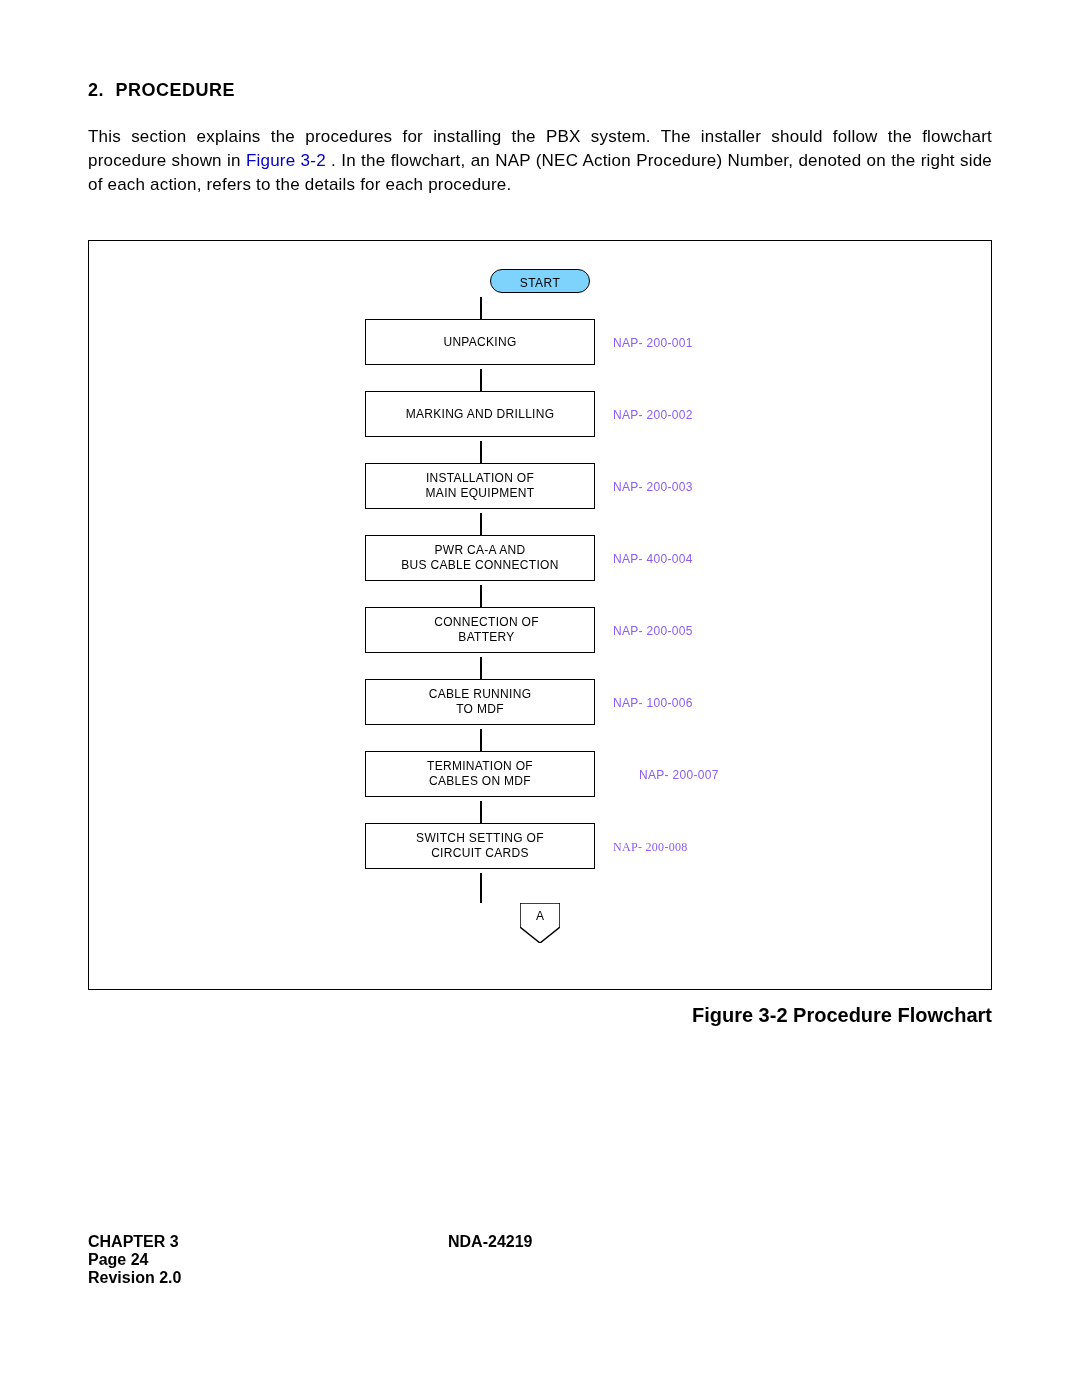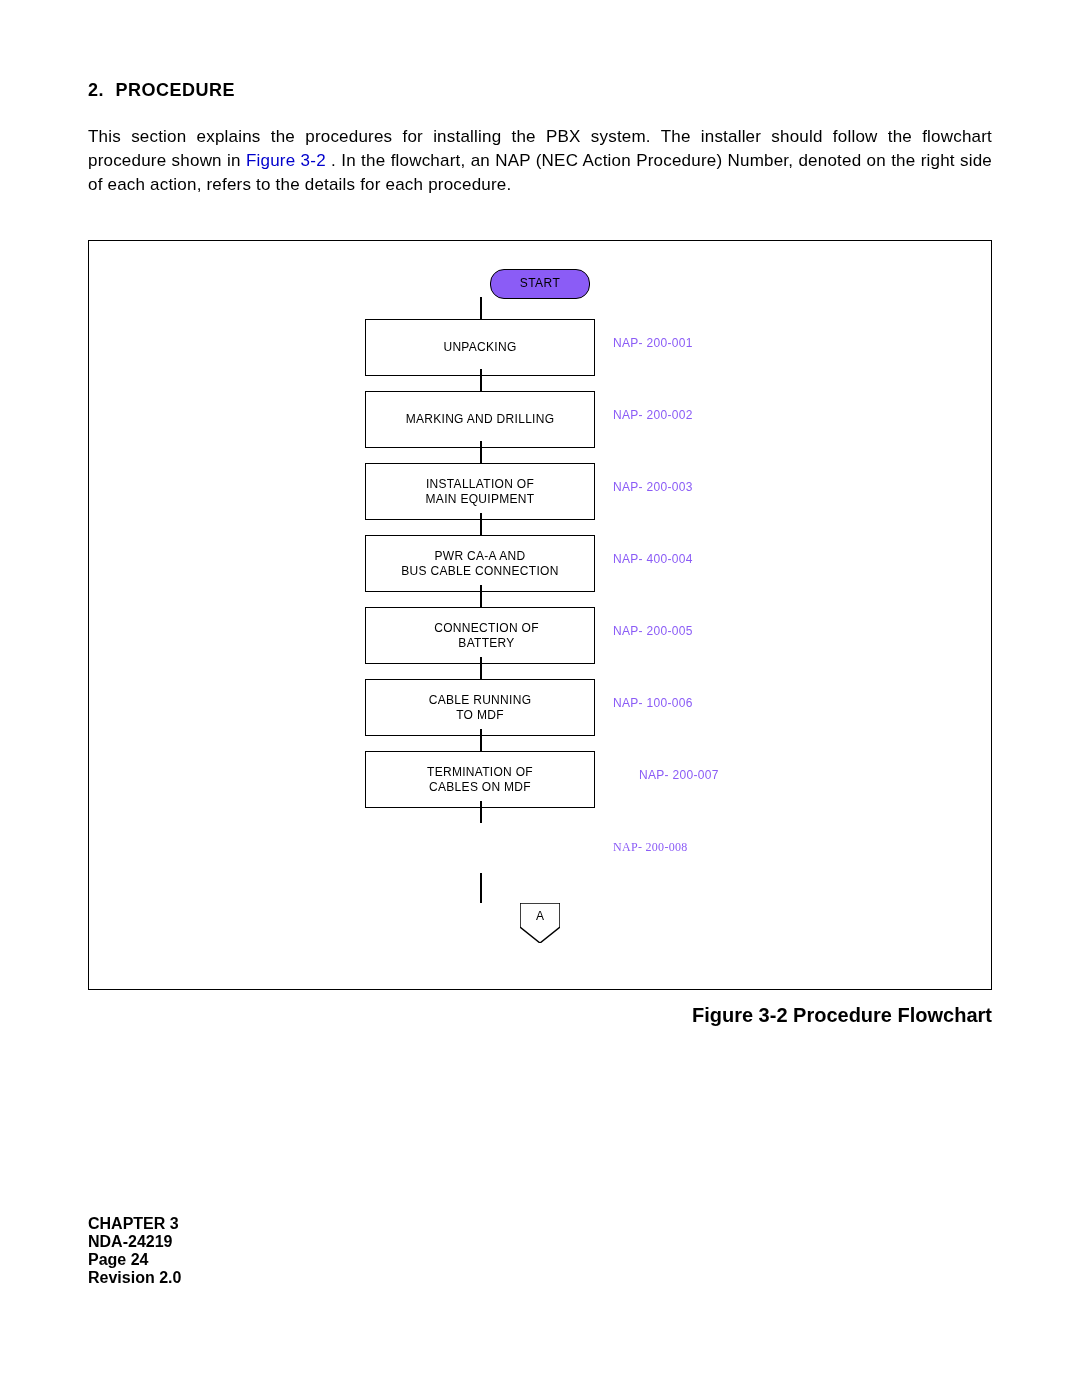--- a/index.html
+++ b/index.html
@@ -36,34 +36,34 @@
     .flowchart {
       position: absolute;
       left: 0; right: 0; top: 0; bottom: 0;
     }
     .start-node {
       position: absolute;
       top: 28px;
       left: 50%;
       transform: translateX(-50%);
       width: 100px;
-      height: 30px;
+      height: 24px;
       border: 1.5px solid #000;
       border-radius: 14px;
       text-align: center;
       line-height: 26px;
       font-size: 12px;
       letter-spacing: 0.5px;
-      background: #8b5cf6;
+      background: #7dd3fc;
     }
     .step-box {
       position: absolute;
       left: 276px;
       width: 230px;
-      height: 57px;
+      height: 46px;
       border: 1.5px solid #000;
       background: #fff;
       display: flex;
       flex-direction: column;
       align-items: center;
       justify-content: center;
       font-size: 12px;
       text-align: center;
       letter-spacing: 0.3px;
     }
@@ -101,21 +101,21 @@
       font-size: 20px;
     }
     .footer {
       position: absolute;
       bottom: 110px;
       left: 88px;
       right: 88px;
       font-weight: bold;
       font-size: 16px;
     }
-    .footer-row { display: flex; flex-direction: column; }
+    .footer-row { display: flex; }
     .footer-left { width: 360px; }
     .footer-mid { }
   </style>
 </head>
 <body>
 
 <div class="section-heading">
   <span class="section-num">2.</span>
   <span>PROCEDURE</span>
 </div>
@@ -173,20 +173,24 @@
     <div class="nap-label" style="top:455px;left:524px;">NAP- 100-006</div>
     <div class="vconn" style="top:488px;height:22px;"></div>
 
     <div class="step-box" style="top:510px;">
       <span>TERMINATION OF</span>
       <span>CABLES ON MDF</span>
     </div>
     <div class="nap-label" style="top:527px;left:550px;">NAP- 200-007</div>
     <div class="vconn" style="top:560px;height:22px;"></div>
 
+    <div class="step-box" style="top:582px;">
+      <span>SWITCH SETTING OF</span>
+      <span>CIRCUIT CARDS</span>
+    </div>
     <div class="nap-label" style="top:599px;left:524px;font-family:Liberation Serif, serif;">NAP- 200-008</div>
     <div class="vconn" style="top:632px;height:30px;"></div>
 
     <div class="end-node" style="top:662px;">
       <svg width="40" height="40" viewBox="0 0 40 40">
         <polygon points="0,0 40,0 40,24 20,40 0,24" fill="#fff" stroke="#000" stroke-width="1.5"></polygon>
       </svg>
       <div class="end-text">A</div>
     </div>
 

